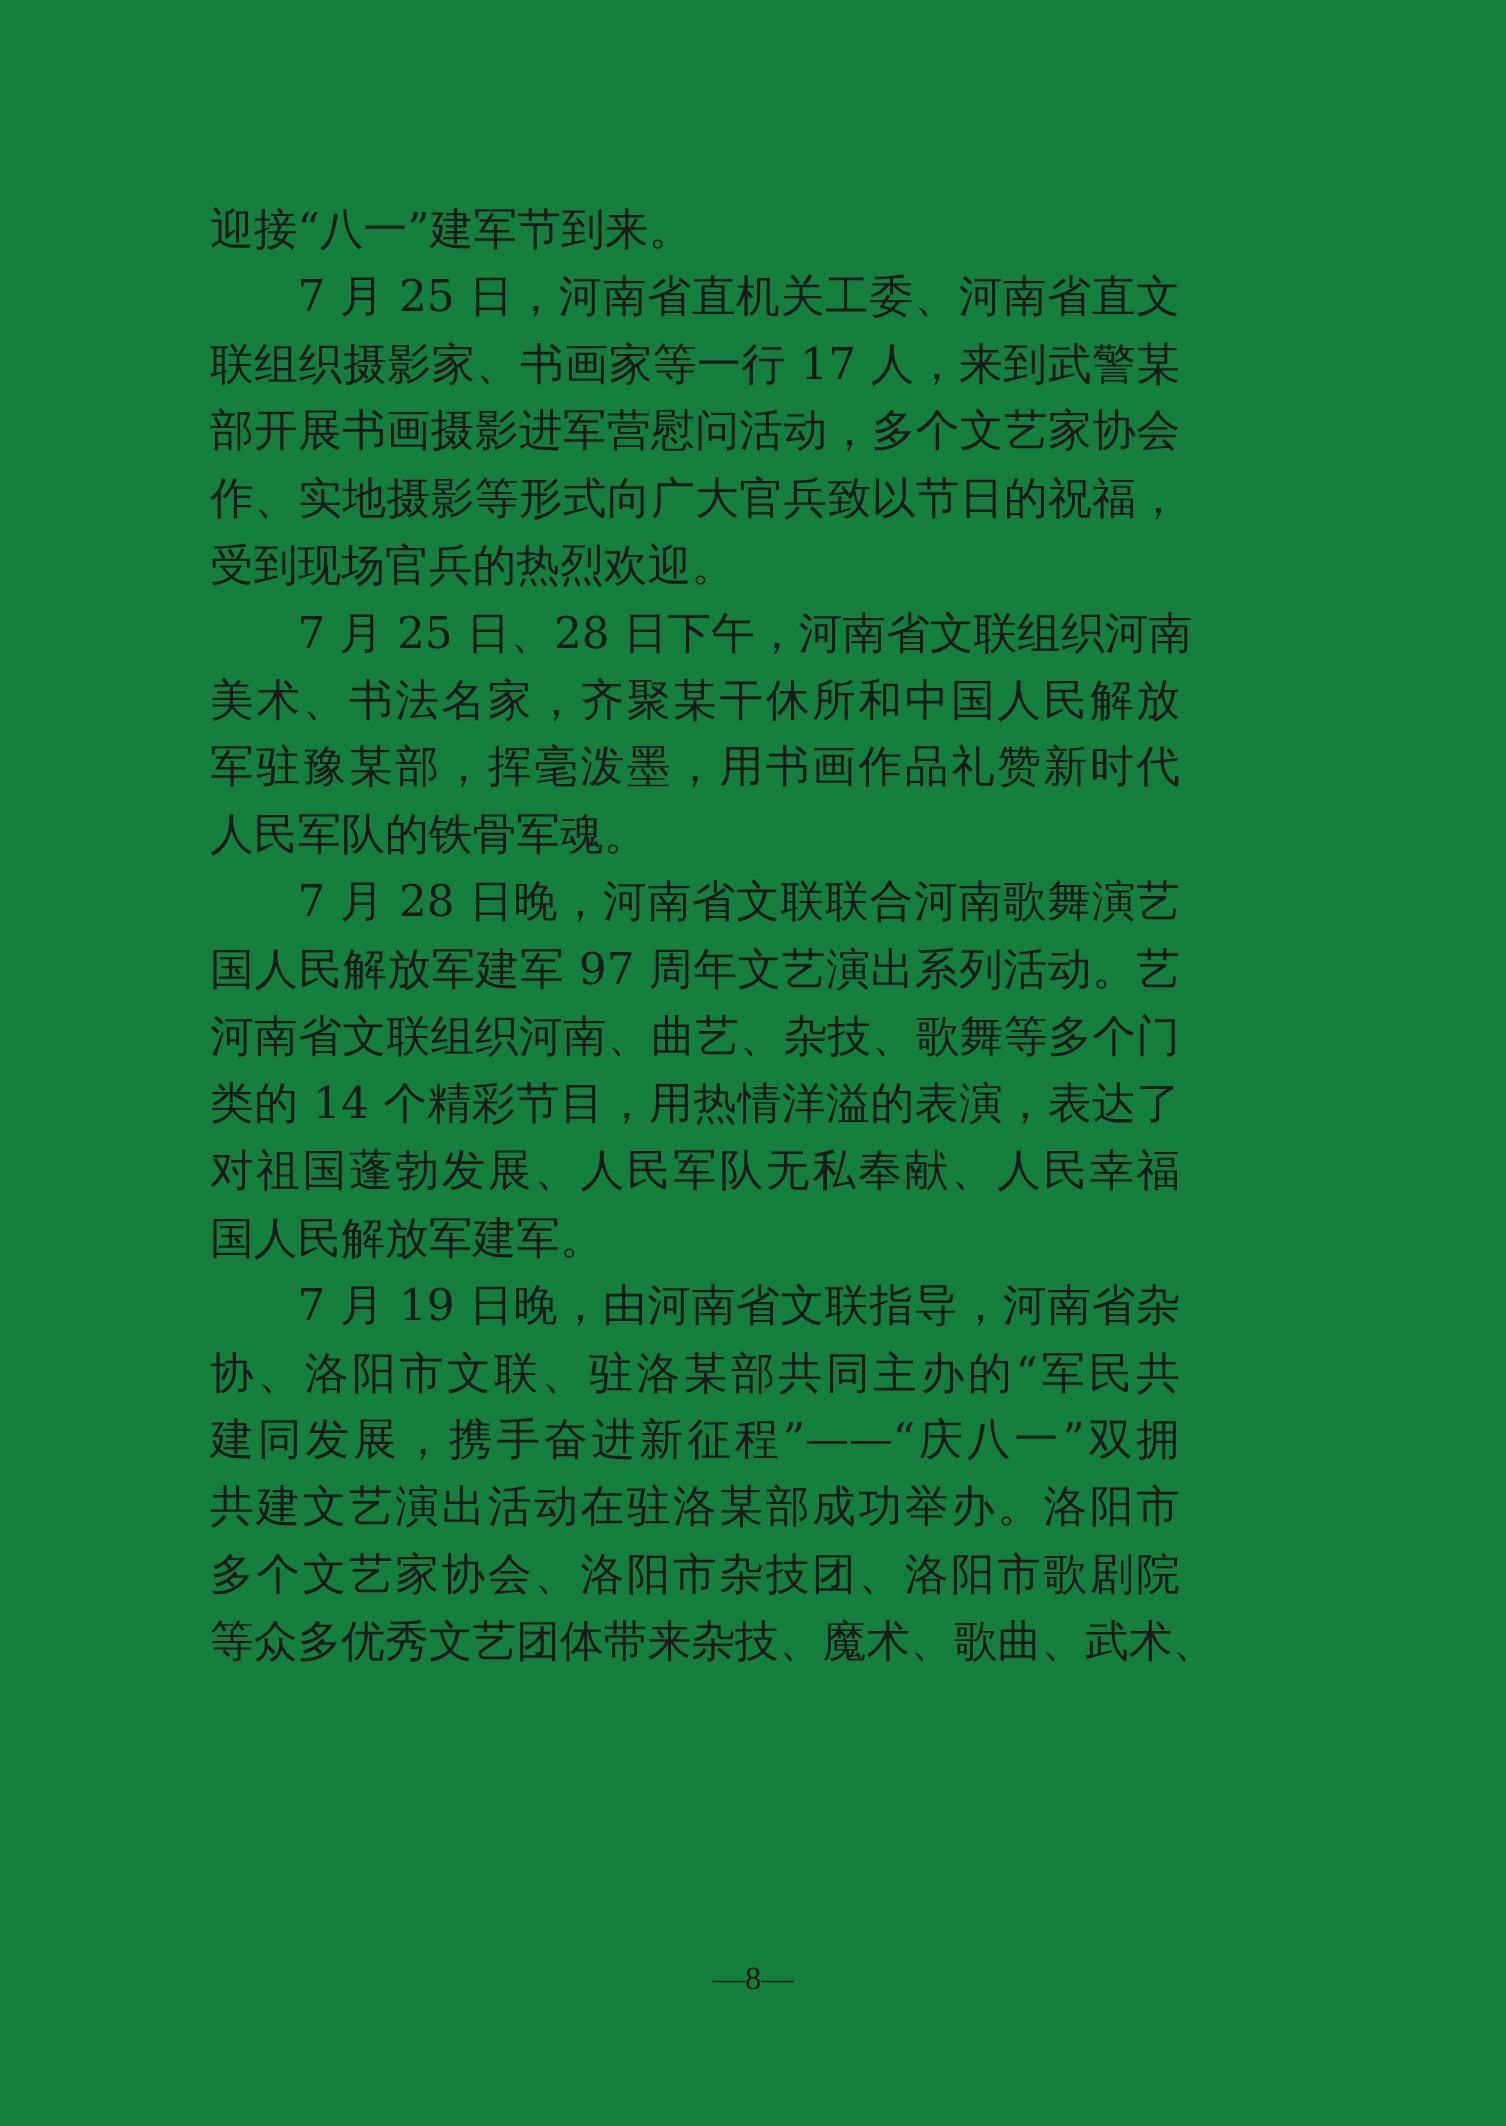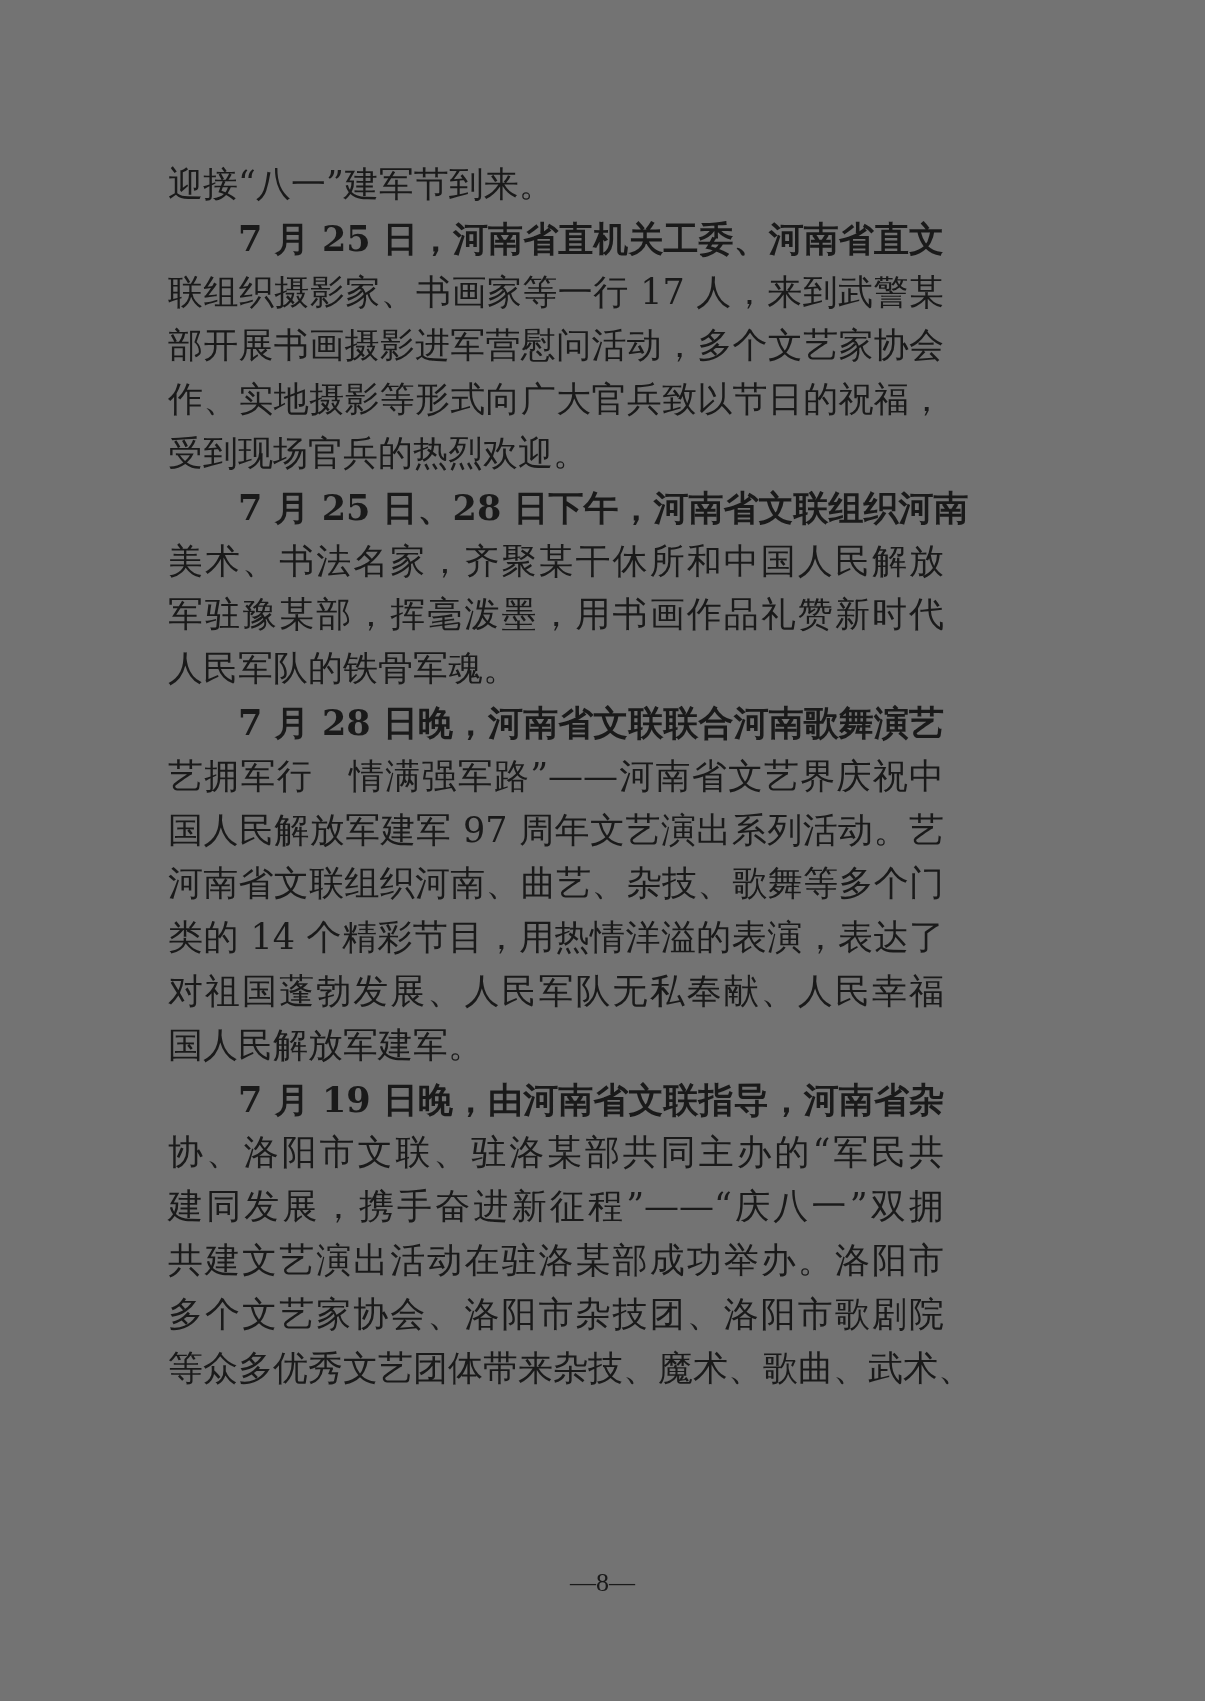--- a/index.html
+++ b/index.html
@@ -13,21 +13,21 @@
       position: relative;
       overflow: hidden;
       font-family: "DejaVu Serif", "Liberation Serif", serif;
       color: #1a1a1a;
     }
     .page {
       position: absolute;
       left: 0; top: 0;
       width: 1205px;
       height: 1701px;
-      background: #737373;
+      background: #15803d;
     }
     .body-text {
       position: absolute;
       left: 168px;
       top: 158px;
       width: 776px;
     }
     .line {
       height: 53.8px;
       line-height: 53.8px;
@@ -35,21 +35,20 @@
       white-space: nowrap;
       text-align: justify;
       text-align-last: justify;
       letter-spacing: 0px;
     }
     .line.last {
       text-align-last: left;
     }
     .line.indent {
       padding-left: 70px;
-      font-weight: bold;
     }
     .page-number {
       position: absolute;
       left: 0;
       width: 1205px;
       top: 1568px;
       text-align: center;
       font-size: 26px;
       line-height: 30px;
       color: #1a1a1a;
@@ -65,21 +64,20 @@
     <div class="line indent">7 月 25 日，河南省直机关工委、河南省直文</div>
     <div class="line">联组织摄影家、书画家等一行 17 人，来到武警某</div>
     <div class="line">部开展书画摄影进军营慰问活动，多个文艺家协会</div>
     <div class="line">作、实地摄影等形式向广大官兵致以节日的祝福，</div>
     <div class="line last">受到现场官兵的热烈欢迎。</div>
     <div class="line indent">7 月 25 日、28 日下午，河南省文联组织河南</div>
     <div class="line">美术、书法名家，齐聚某干休所和中国人民解放</div>
     <div class="line">军驻豫某部，挥毫泼墨，用书画作品礼赞新时代</div>
     <div class="line last">人民军队的铁骨军魂。</div>
     <div class="line indent">7 月 28 日晚，河南省文联联合河南歌舞演艺</div>
-    <div class="line">艺拥军行　情满强军路”——河南省文艺界庆祝中</div>
     <div class="line">国人民解放军建军 97 周年文艺演出系列活动。艺</div>
     <div class="line">河南省文联组织河南、曲艺、杂技、歌舞等多个门</div>
     <div class="line">类的 14 个精彩节目，用热情洋溢的表演，表达了</div>
     <div class="line">对祖国蓬勃发展、人民军队无私奉献、人民幸福</div>
     <div class="line last">国人民解放军建军。</div>
     <div class="line indent">7 月 19 日晚，由河南省文联指导，河南省杂</div>
     <div class="line">协、洛阳市文联、驻洛某部共同主办的“军民共</div>
     <div class="line">建同发展，携手奋进新征程”——“庆八一”双拥</div>
     <div class="line">共建文艺演出活动在驻洛某部成功举办。洛阳市</div>
     <div class="line">多个文艺家协会、洛阳市杂技团、洛阳市歌剧院</div>

